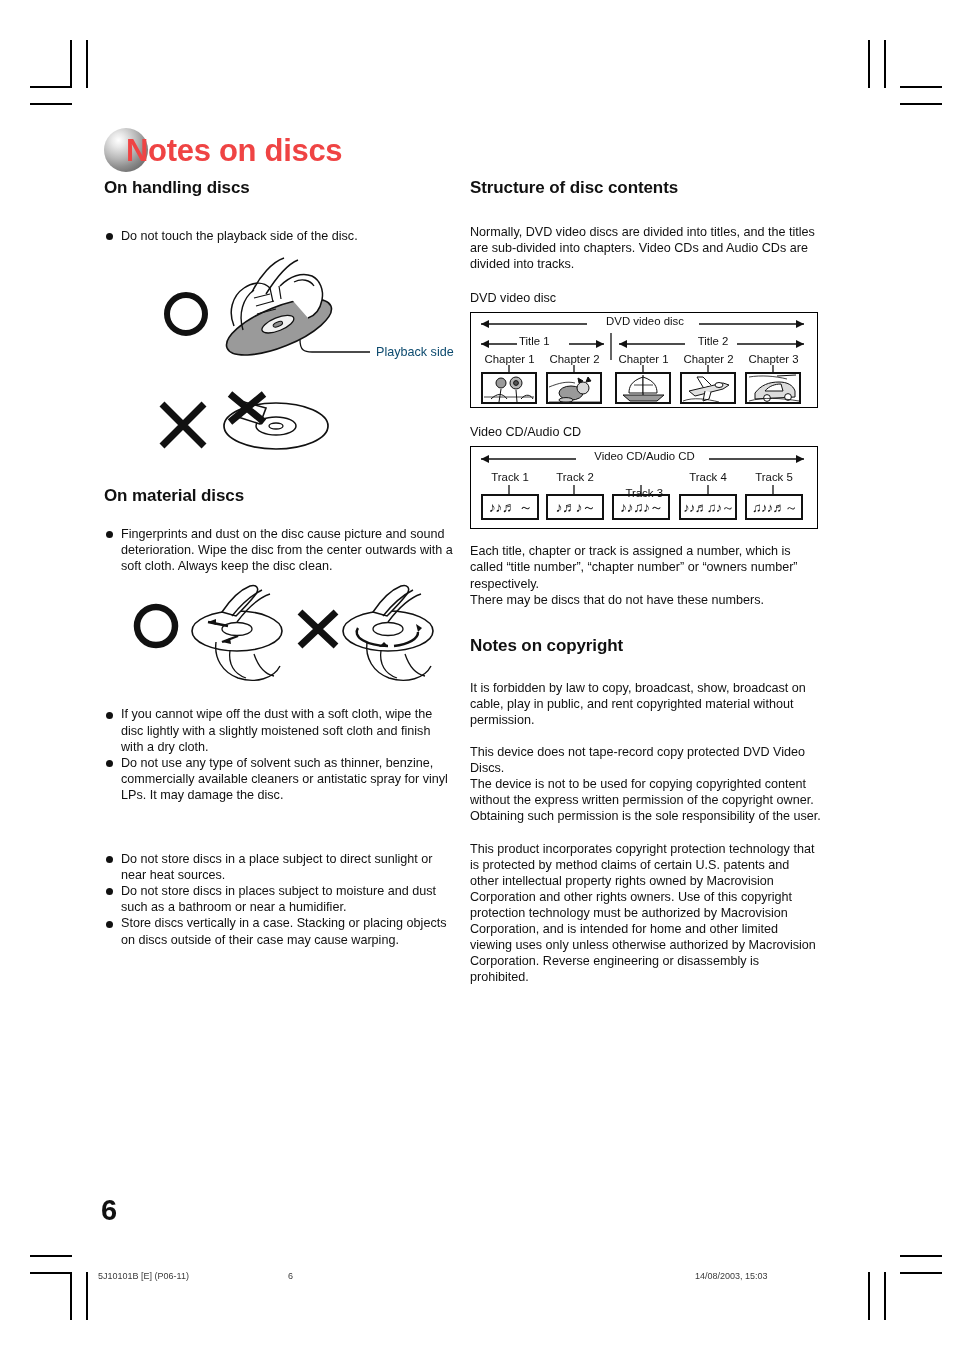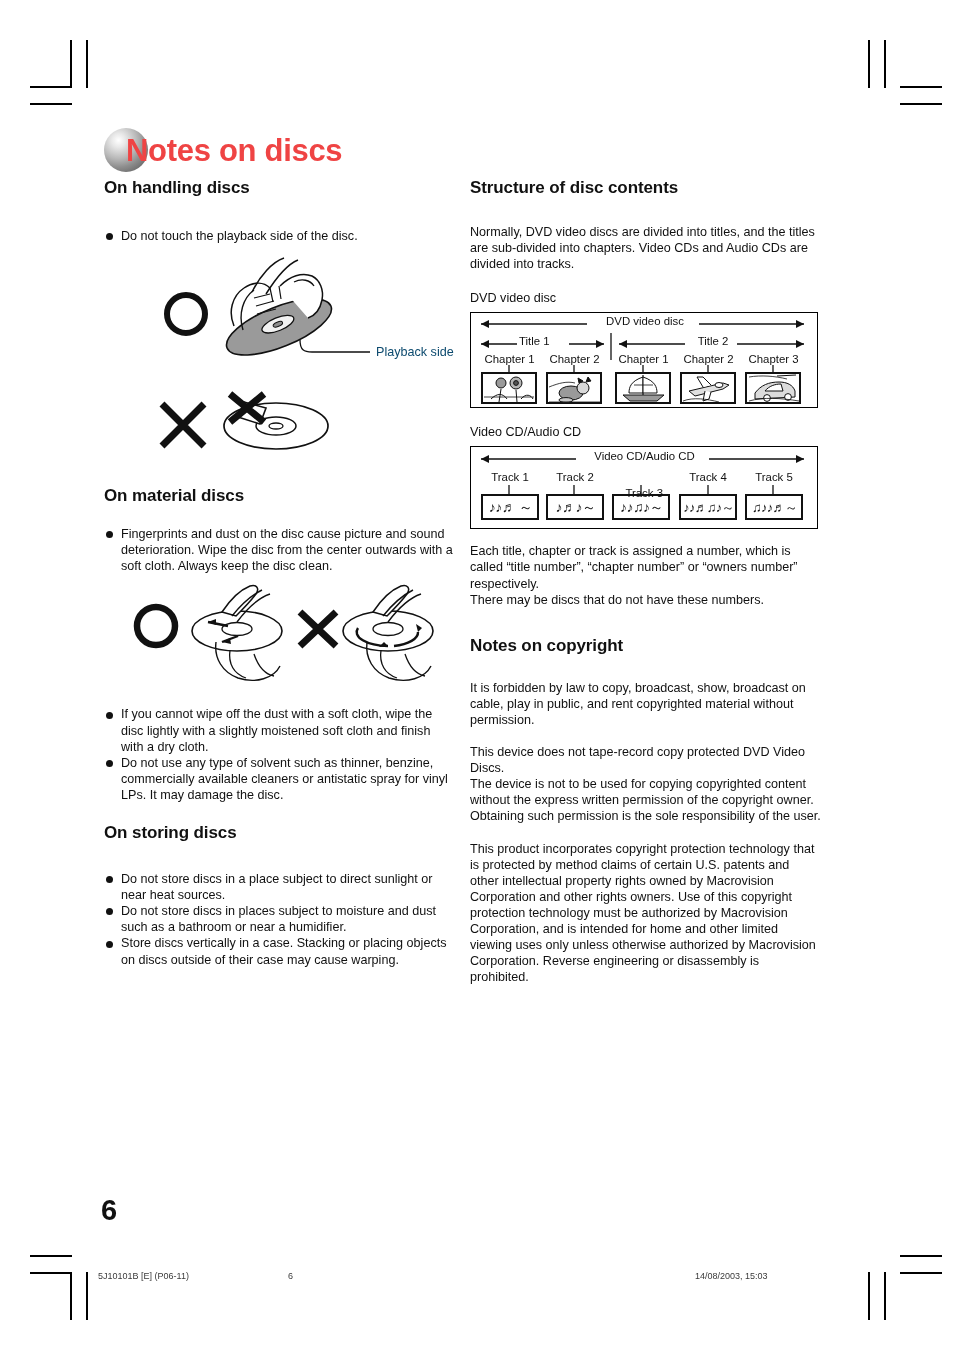--- a/index.html
+++ b/index.html
@@ -211,21 +211,20 @@
       </svg>
     </div>
 
     <div class="sp10"></div>
     <ul class="bul">
       <li>If you cannot wipe off the dust with a soft cloth, wipe the disc lightly with a slightly moistened soft cloth and finish with a dry cloth.</li>
       <li>Do not use any type of solvent such as thinner, benzine, commercially available cleaners or antistatic spray for vinyl LPs. It may damage the disc.</li>
     </ul>
 
     <div class="sp20"></div>
-    <h2 class="sec">On storing discs</h2>
     <div class="sp28"></div>
 
     <ul class="bul">
       <li>Do not store discs in a place subject to direct sunlight or near heat sources.</li>
       <li>Do not store discs in places subject to moisture and dust such as a bathroom or near a humidifier.</li>
       <li>Store discs vertically in a case. Stacking or placing objects on discs outside of their case may cause warping.</li>
     </ul>
   </div>
 
   <div class="col col-right">

